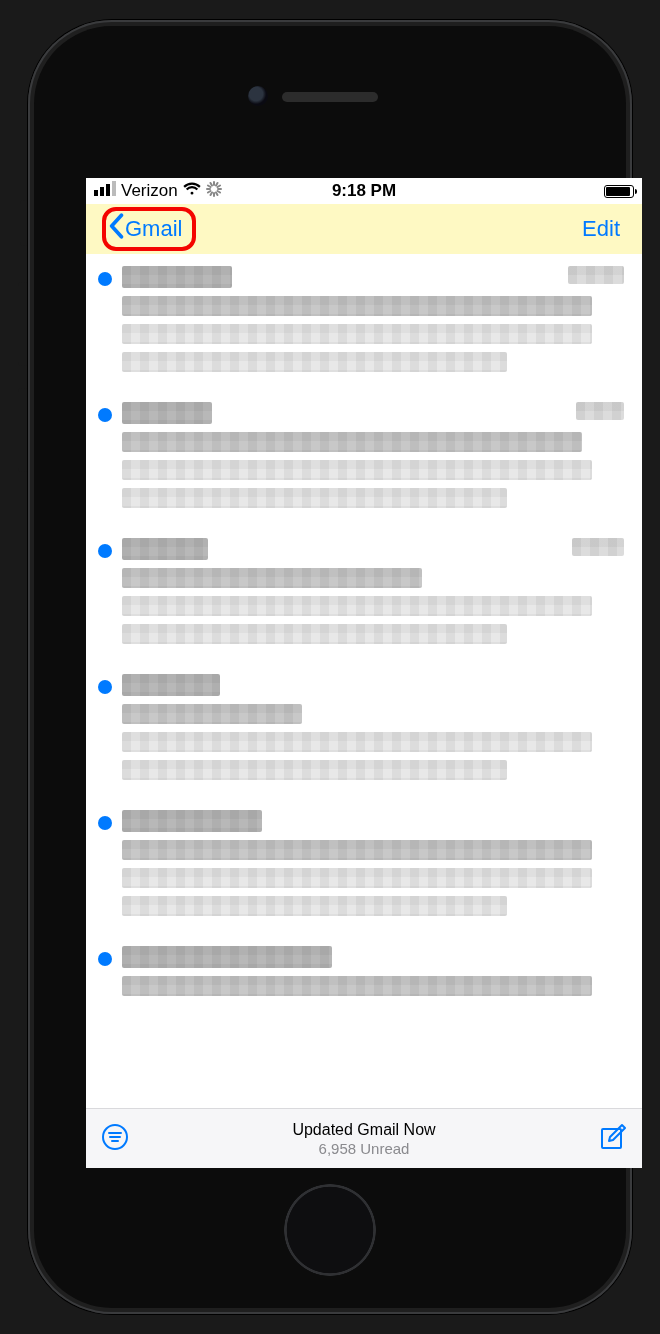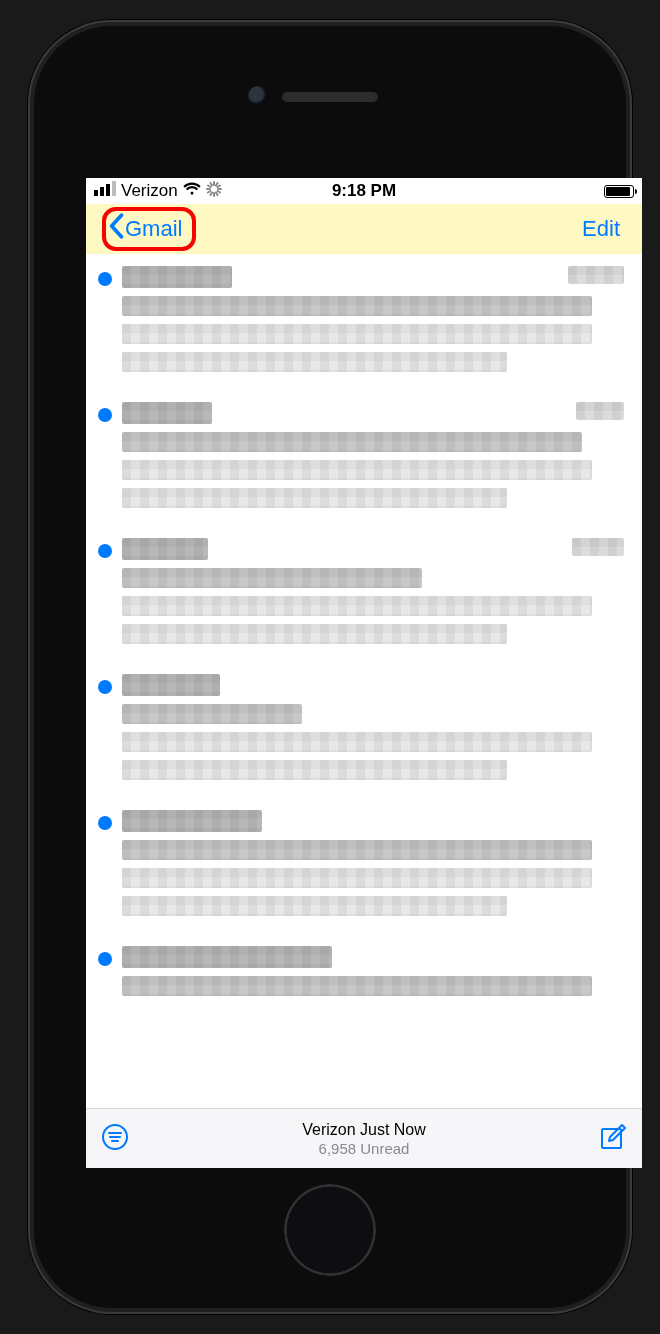--- a/index.html
+++ b/index.html
@@ -291,21 +291,21 @@
         </div>
 
       <div class="toolbar">
         <span class="tb-icon tint">
           <svg viewBox="0 0 30 30">
               <circle cx="15" cy="15" r="12" stroke="#007aff" stroke-width="2" fill="none"></circle>
               <path d="M9 11h12M10 15h10M12 19h6" stroke="#007aff" stroke-width="2" stroke-linecap="round"></path>
             </svg>
         </span>
         <div class="tb-center">
-          <div class="tb-status">Verizon Just Now</div>
+          <div class="tb-status">Updated Gmail Now</div>
           <div class="tb-sub">6,958 Unread</div>
         </div>
         <span class="tb-icon tb-right tint">
           <svg viewBox="0 0 30 30">
               <rect x="4" y="7" width="19" height="19" stroke="#007aff" stroke-width="2" fill="none" rx="1"></rect>
               <path d="M24 3 27 6 15 18l-4 1 1-4z" stroke="#007aff" stroke-width="2" fill="none" stroke-linejoin="round"></path>
             </svg>
         </span>
       </div>
 

